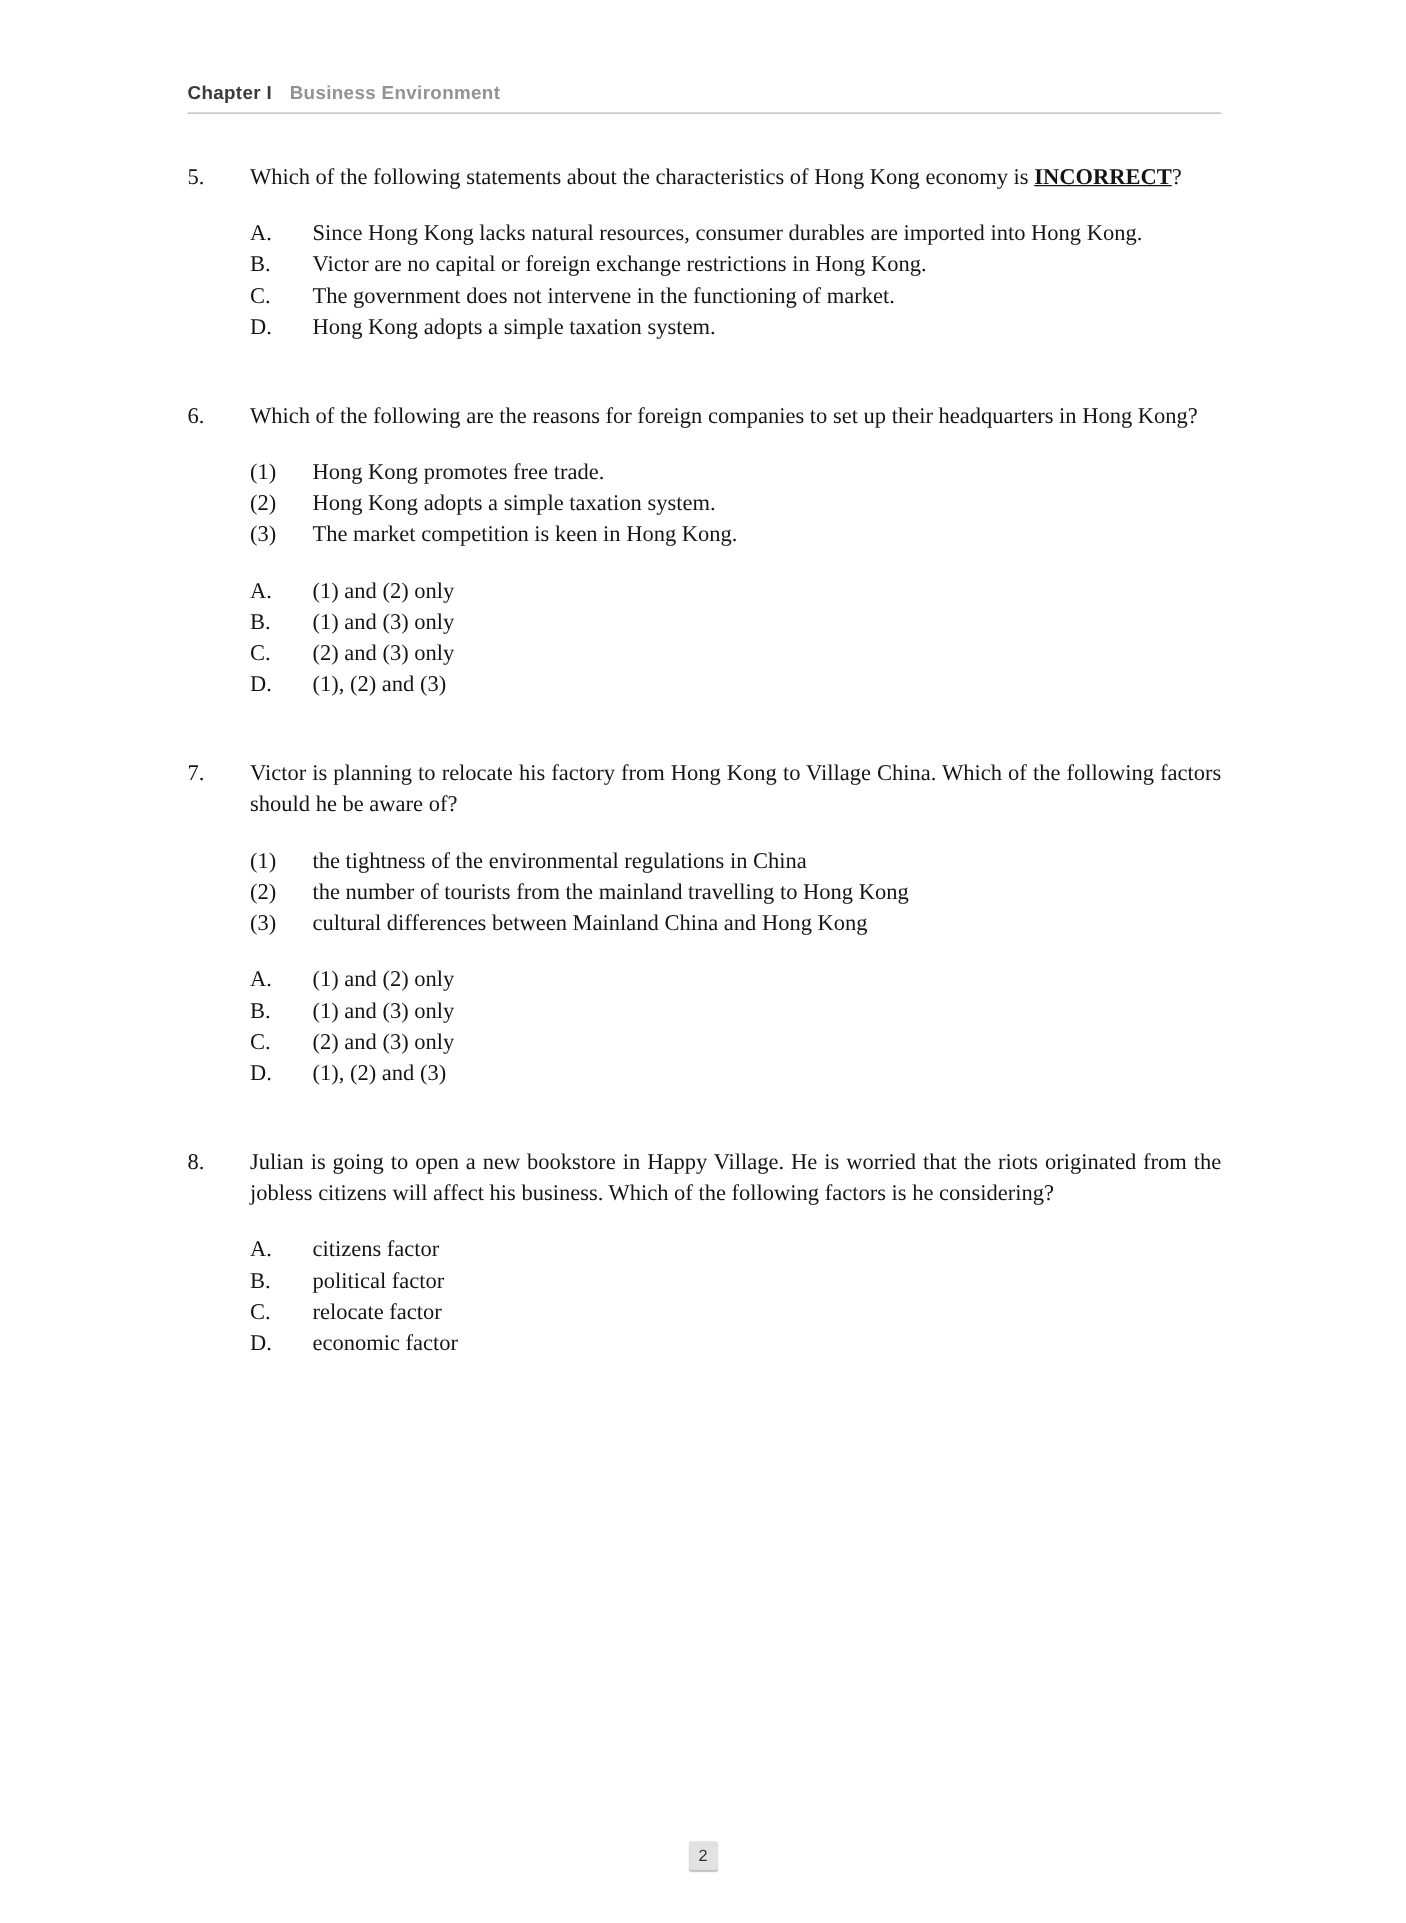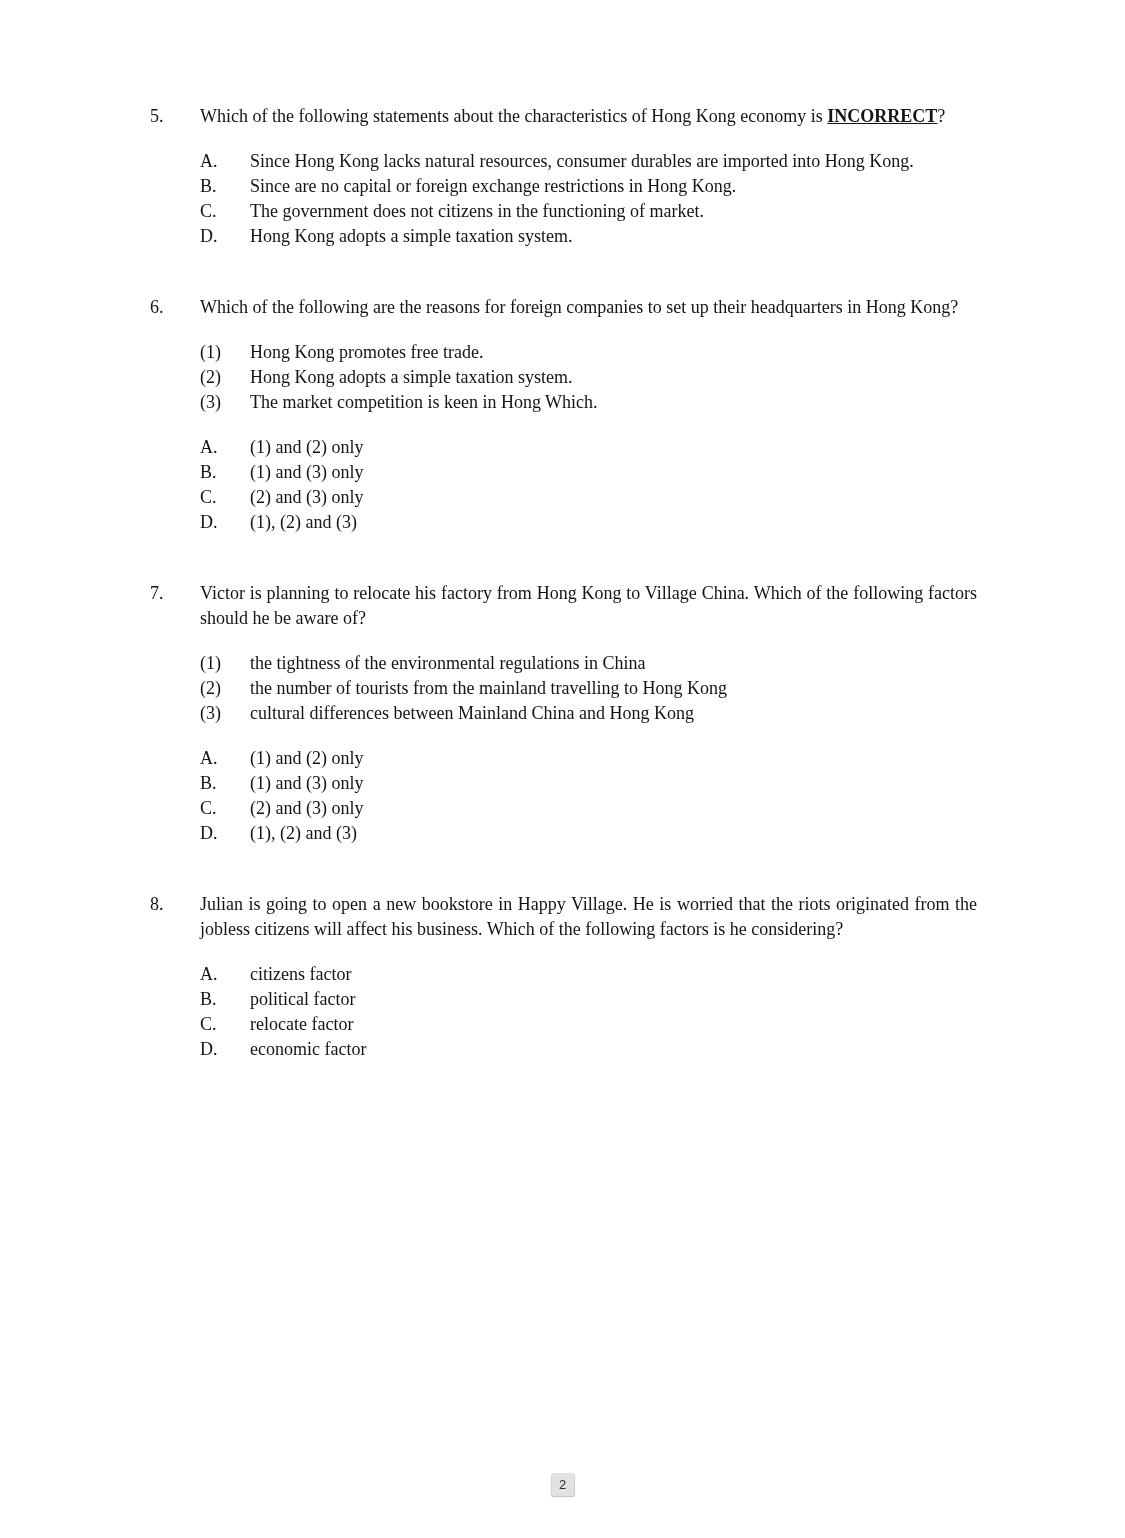--- a/index.html
+++ b/index.html
@@ -57,38 +57,42 @@
     padding: 5px 8px;
     border-radius: 2px;
     box-shadow: 0 1px 1px rgba(0,0,0,0.25);
   }
 </style>
 </head>
 <body>
 
 <div class="page">
 
+  <div class="header">
+    <span class="chapter">Chapter I</span>
+    <span class="section">Business Environment</span>
+  </div>
 
   <section class="question first">
     <div class="q-row">
       <div class="q-num">5.</div>
       <div class="q-text"><span>Which of the following statements about the characteristics of Hong Kong economy is </span><strong>INCORRECT</strong><span>?</span></div>
     </div>
     <div class="options">
       <div class="item-row">
         <div class="item-label">A.</div>
         <div class="item-text">Since Hong Kong lacks natural resources, consumer durables are imported into Hong Kong.</div>
       </div>
       <div class="item-row">
         <div class="item-label">B.</div>
-        <div class="item-text">Since are no capital or foreign exchange restrictions in Hong Kong.</div>
-      </div>
-      <div class="item-row">
-        <div class="item-label">C.</div>
-        <div class="item-text">The government does not citizens in the functioning of market.</div>
+        <div class="item-text">Victor are no capital or foreign exchange restrictions in Hong Kong.</div>
+      </div>
+      <div class="item-row">
+        <div class="item-label">C.</div>
+        <div class="item-text">The government does not intervene in the functioning of market.</div>
       </div>
       <div class="item-row">
         <div class="item-label">D.</div>
         <div class="item-text">Hong Kong adopts a simple taxation system.</div>
       </div>
     </div>
   </section>
 
   <section class="question">
     <div class="q-row">
@@ -99,21 +103,21 @@
       <div class="item-row">
         <div class="item-label">(1)</div>
         <div class="item-text">Hong Kong promotes free trade.</div>
       </div>
       <div class="item-row">
         <div class="item-label">(2)</div>
         <div class="item-text">Hong Kong adopts a simple taxation system.</div>
       </div>
       <div class="item-row">
         <div class="item-label">(3)</div>
-        <div class="item-text">The market competition is keen in Hong Which.</div>
+        <div class="item-text">The market competition is keen in Hong Kong.</div>
       </div>
     </div>
     <div class="options">
       <div class="item-row">
         <div class="item-label">A.</div>
         <div class="item-text">(1) and (2) only</div>
       </div>
       <div class="item-row">
         <div class="item-label">B.</div>
         <div class="item-text">(1) and (3) only</div>

